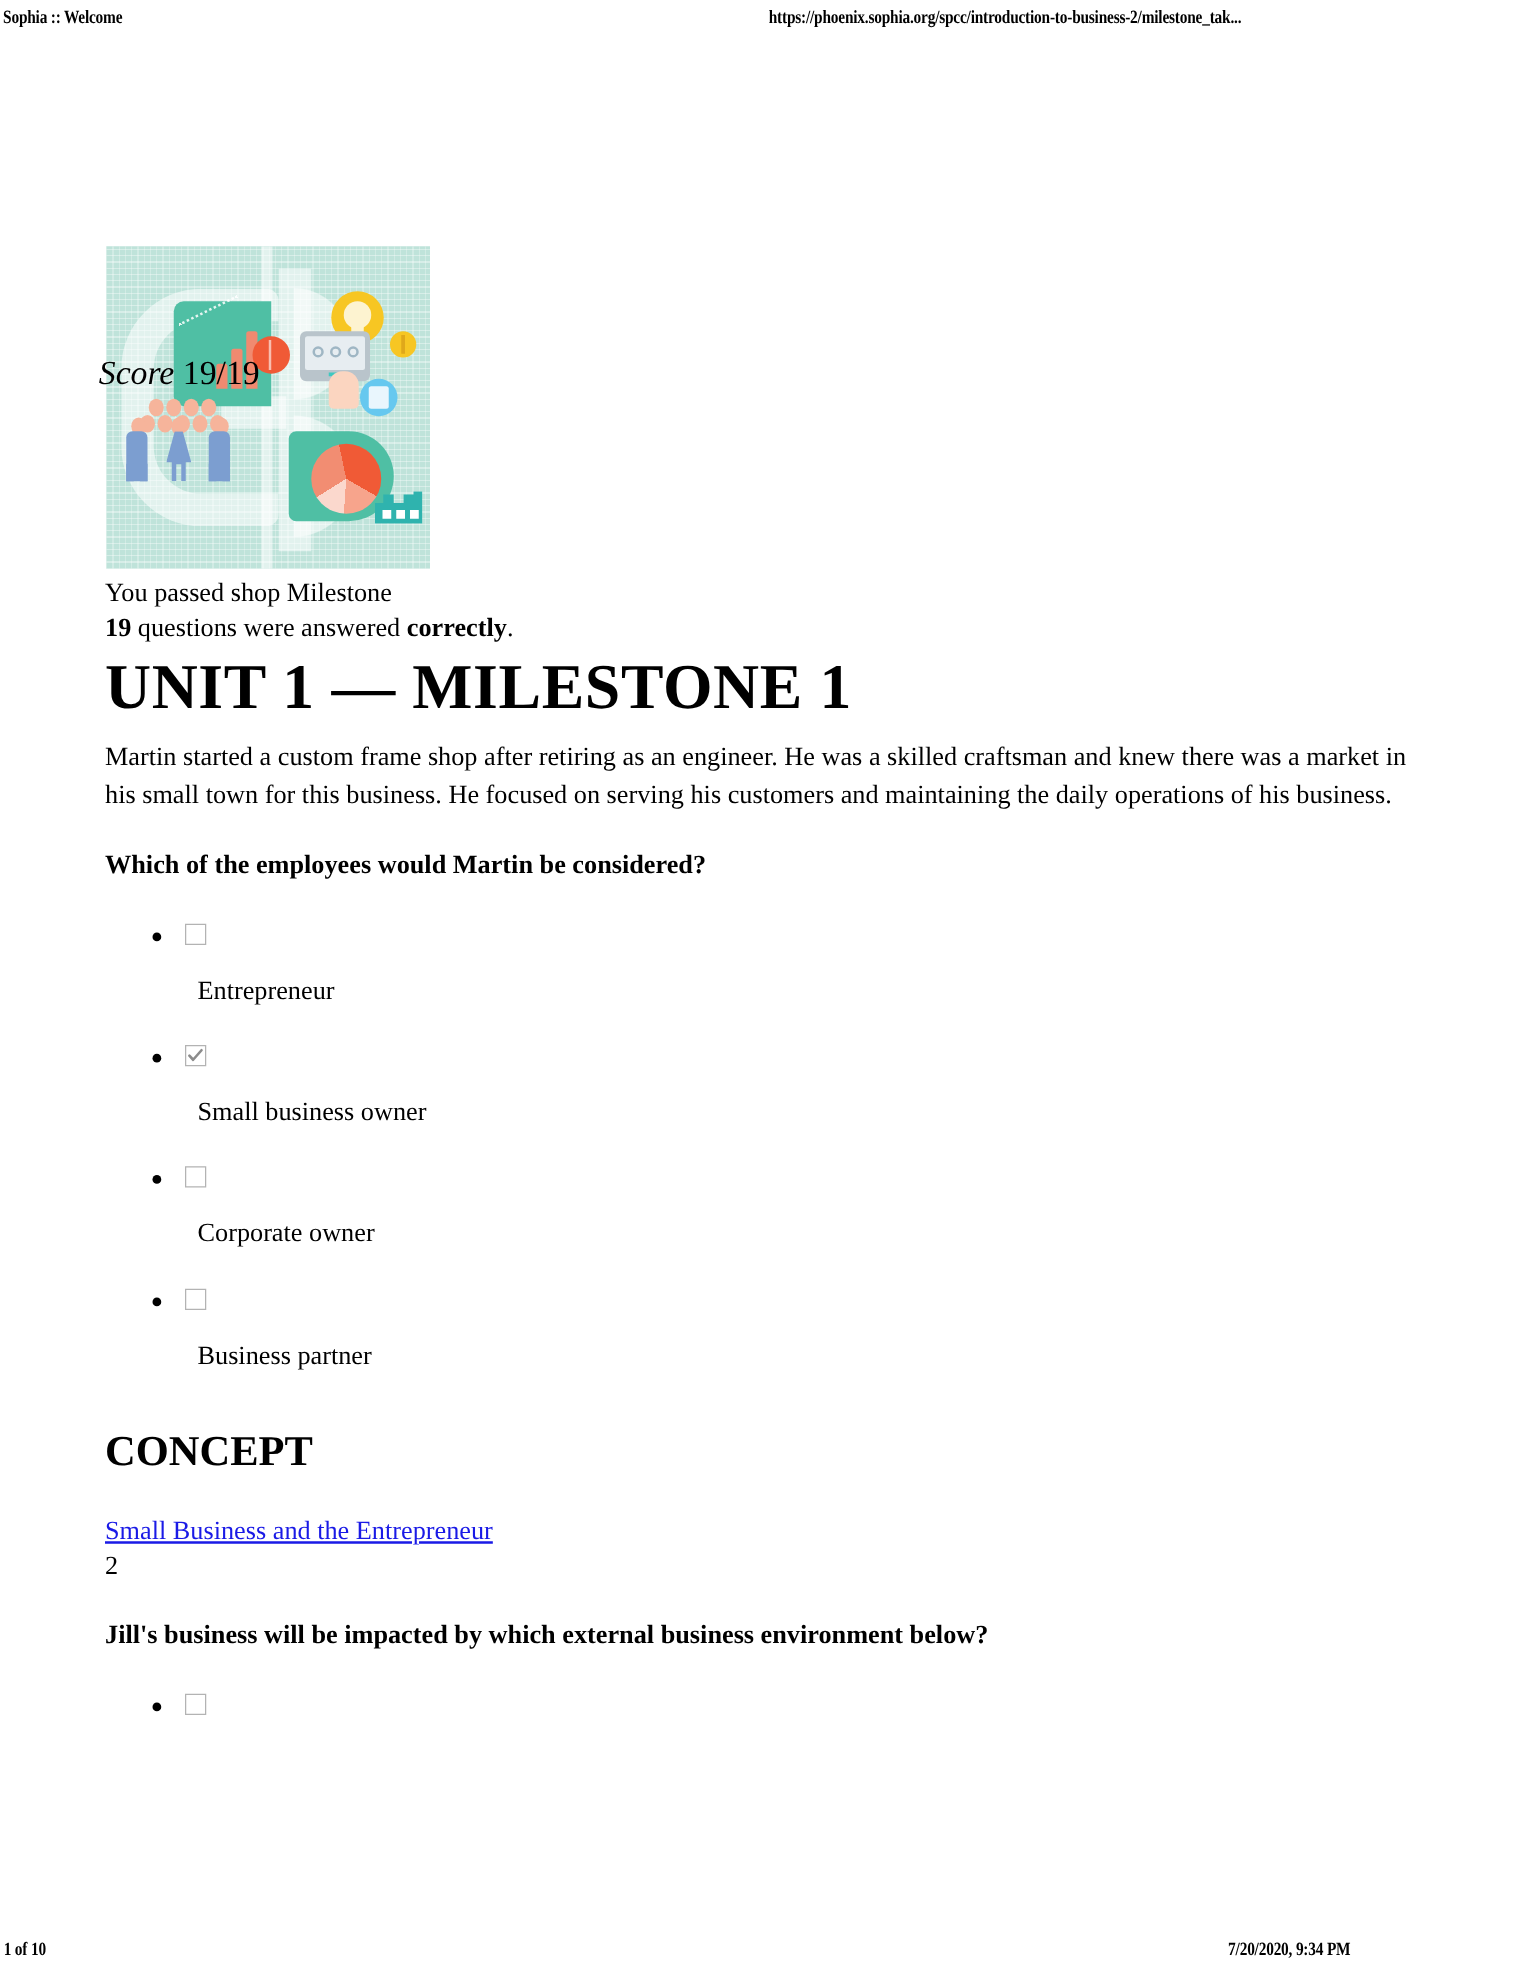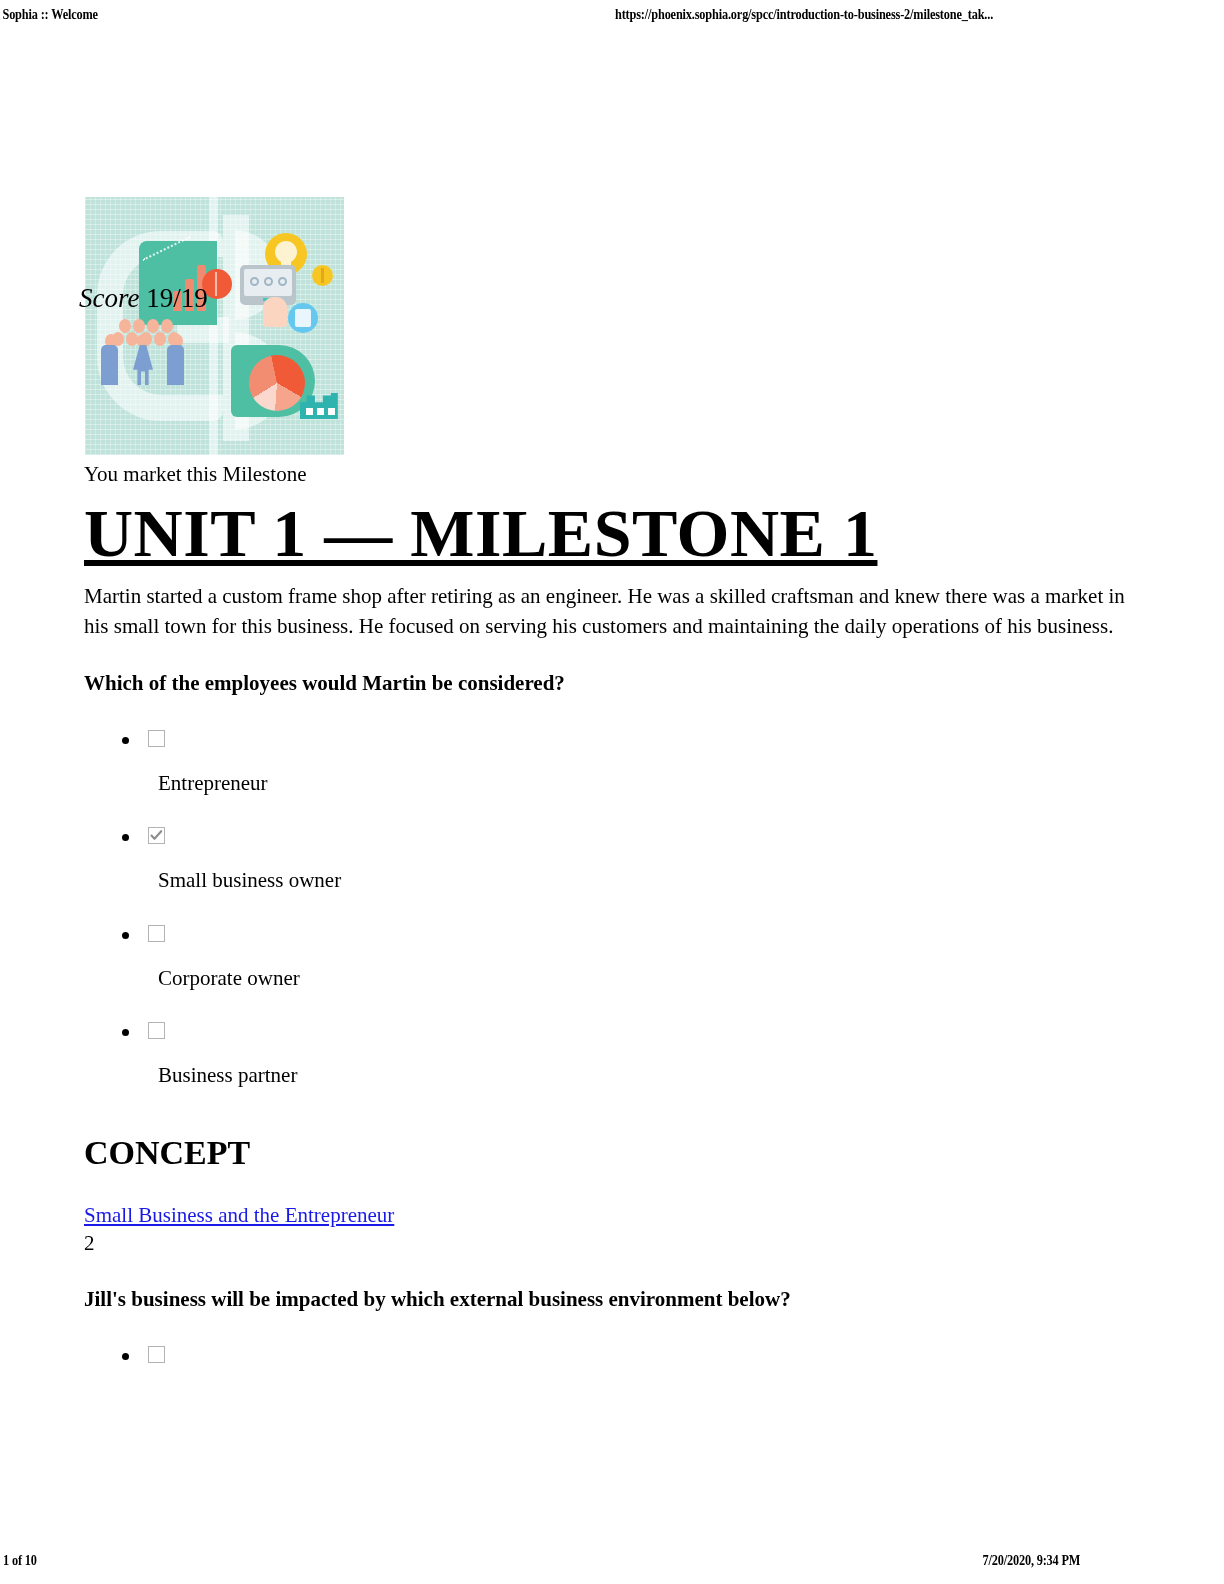--- a/index.html
+++ b/index.html
@@ -403,26 +403,25 @@
     margin: 6px 0 0 0;
   }
   .answered-line {
     font-size: 21px;
     line-height: 1.32;
     margin: 0;
   }
   .answered-line b { font-weight: bold; }
 
   h1.unit-title {
-    font-size: 68px;
+    font-size: 51px;
     font-weight: bold;
     line-height: 1.12;
     margin: 6px 0 10px 0;
     letter-spacing: 0.5px;
-    text-decoration: underline;
   }
 
   p.para {
     font-size: 21px;
     line-height: 1.45;
     margin: 0 0 26px 0;
   }
 
   p.question {
     font-size: 21px;
@@ -576,21 +575,22 @@
         <div class="factory-win" style="left:28px;"></div>
       </div>
     </div>
 
     <div class="score-overlay">
       <span class="s-word">Score</span><span> </span><span class="s-val">19/19</span>
     </div>
   </div>
 
   
-  <div class="pass-line">You market this Milestone</div>
+  <div class="pass-line">You passed shop Milestone</div>
+  <div class="answered-line"><b>19</b><span> questions were answered </span><b>correctly</b><span>.</span></div>
 
   
   <h1 class="unit-title">UNIT 1 — MILESTONE 1</h1>
 
   
   <p class="para">Martin started a custom frame shop after retiring as an engineer. He was a skilled craftsman and knew there was a market in his small town for this business. He focused on serving his customers and maintaining the daily operations of his business.</p>
   <p class="question">Which of the employees would Martin be considered?</p>
 
   <ul class="options">
     <li>

